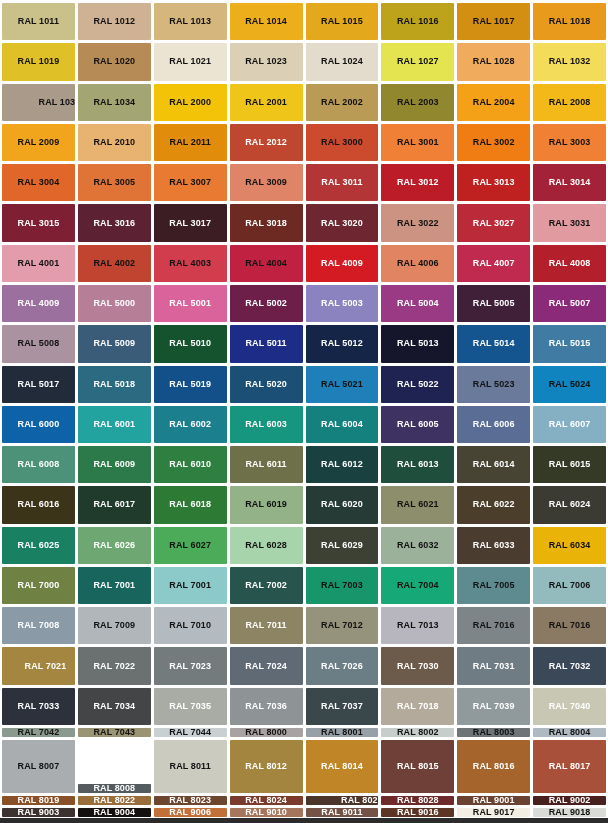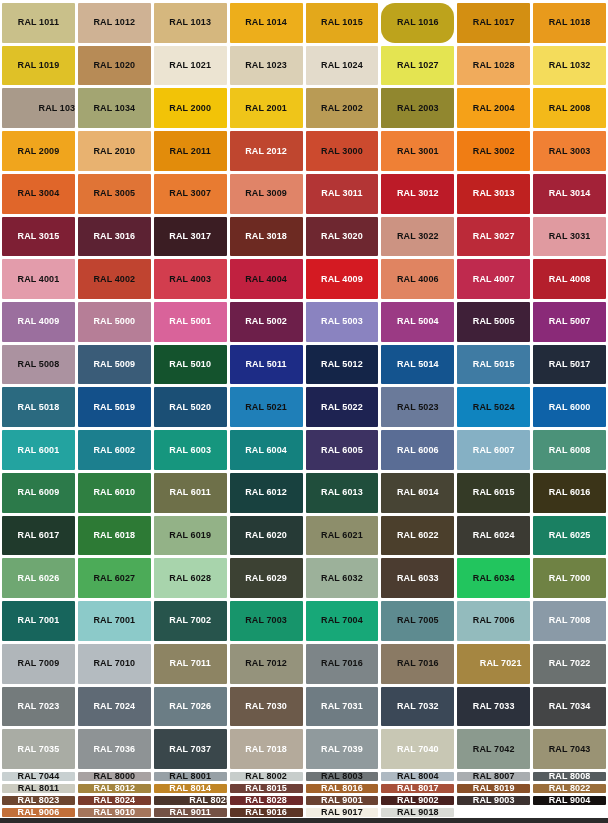--- a/index.html
+++ b/index.html
@@ -59,21 +59,21 @@
       </div>
       <div class="swatch dark-text" style="background: rgb(213, 183, 126);">
         <span class="lbl">RAL 1013</span>
       </div>
       <div class="swatch dark-text" style="background: rgb(237, 174, 27);">
         <span class="lbl">RAL 1014</span>
       </div>
       <div class="swatch dark-text" style="background: rgb(227, 168, 27);">
         <span class="lbl">RAL 1015</span>
       </div>
-      <div class="swatch dark-text" style="background: rgb(189, 163, 28); border-radius: 14px;">
+      <div class="swatch dark-text" style="background: rgb(189, 163, 28);">
         <span class="lbl">RAL 1016</span>
       </div>
       <div class="swatch dark-text" style="background: rgb(211, 143, 18);">
         <span class="lbl">RAL 1017</span>
       </div>
       <div class="swatch dark-text" style="background: rgb(232, 154, 28);">
         <span class="lbl">RAL 1018</span>
       </div>
       <div class="swatch dark-text" style="background: rgb(223, 193, 39);">
         <span class="lbl">RAL 1019</span>
@@ -251,20 +251,23 @@
       </div>
       <div class="swatch light-text" style="background: #14532d;">
         <span class="lbl">RAL 5010</span>
       </div>
       <div class="swatch light-text" style="background: rgb(29, 44, 134);">
         <span class="lbl">RAL 5011</span>
       </div>
       <div class="swatch light-text" style="background: rgb(20, 37, 72);">
         <span class="lbl">RAL 5012</span>
       </div>
+      <div class="swatch light-text" style="background: rgb(21, 22, 43);">
+        <span class="lbl">RAL 5013</span>
+      </div>
       <div class="swatch light-text" style="background: rgb(20, 84, 143);">
         <span class="lbl">RAL 5014</span>
       </div>
       <div class="swatch light-text" style="background: rgb(63, 123, 163);">
         <span class="lbl">RAL 5015</span>
       </div>
       <div class="swatch light-text" style="background: rgb(34, 43, 58);">
         <span class="lbl">RAL 5017</span>
       </div>
       <div class="swatch light-text" style="background: rgb(43, 106, 128);">
@@ -374,21 +377,21 @@
       </div>
       <div class="swatch light-text" style="background: rgb(60, 65, 51);">
         <span class="lbl">RAL 6029</span>
       </div>
       <div class="swatch dark-text" style="background: rgb(156, 177, 154);">
         <span class="lbl">RAL 6032</span>
       </div>
       <div class="swatch light-text" style="background: rgb(75, 60, 48);">
         <span class="lbl">RAL 6033</span>
       </div>
-      <div class="swatch dark-text" style="background: #22c55e;">
+      <div class="swatch dark-text" style="background: #eab308;">
         <span class="lbl">RAL 6034</span>
       </div>
       <div class="swatch light-text" style="background: rgb(111, 130, 68);">
         <span class="lbl">RAL 7000</span>
       </div>
       <div class="swatch light-text" style="background: rgb(23, 101, 92);">
         <span class="lbl">RAL 7001</span>
       </div>
       <div class="swatch dark-text" style="background: rgb(140, 202, 201);">
         <span class="lbl">RAL 7001</span>
@@ -416,20 +419,23 @@
       </div>
       <div class="swatch dark-text" style="background: rgb(180, 187, 192);">
         <span class="lbl">RAL 7010</span>
       </div>
       <div class="swatch light-text" style="background: rgb(141, 132, 99);">
         <span class="lbl">RAL 7011</span>
       </div>
       <div class="swatch dark-text" style="background: rgb(149, 147, 124);">
         <span class="lbl">RAL 7012</span>
       </div>
+      <div class="swatch dark-text" style="background: rgb(183, 182, 190);">
+        <span class="lbl">RAL 7013</span>
+      </div>
       <div class="swatch dark-text" style="background: rgb(125, 133, 136);">
         <span class="lbl">RAL 7016</span>
       </div>
       <div class="swatch dark-text" style="background: rgb(138, 122, 100);">
         <span class="lbl">RAL 7016</span>
       </div>
       <div class="swatch light-text" style="background: rgb(165, 134, 65); padding-left: 14px;">
         <span class="lbl">RAL 7021</span>
       </div>
       <div class="swatch light-text" style="background: rgb(107, 113, 112);">
@@ -497,21 +503,21 @@
       </div>
       <div class="swatch dark-text" style="background: rgb(111, 117, 119);">
         <span class="lbl">RAL 8003</span>
       </div>
       <div class="swatch dark-text" style="background: rgb(174, 185, 194);">
         <span class="lbl">RAL 8004</span>
       </div>
       <div class="swatch dark-text" style="background: rgb(169, 173, 176);">
         <span class="lbl">RAL 8007</span>
       </div>
-      <div class="swatch light-text" style="background: rgb(85, 92, 95);">
+      <div class="swatch light-text" style="background: rgb(85, 92, 95); margin-top: 44px;">
         <span class="lbl">RAL 8008</span>
       </div>
       <div class="swatch dark-text" style="background: rgb(203, 203, 192);">
         <span class="lbl">RAL 8011</span>
       </div>
       <div class="swatch light-text" style="background: rgb(164, 133, 63);">
         <span class="lbl">RAL 8012</span>
       </div>
       <div class="swatch light-text" style="background: rgb(192, 133, 38);">
         <span class="lbl">RAL 8014</span>

